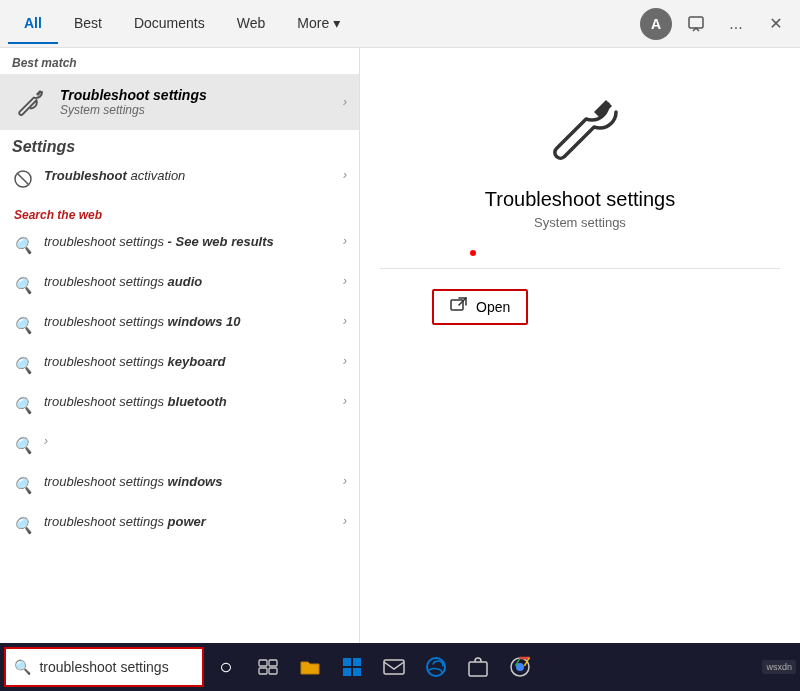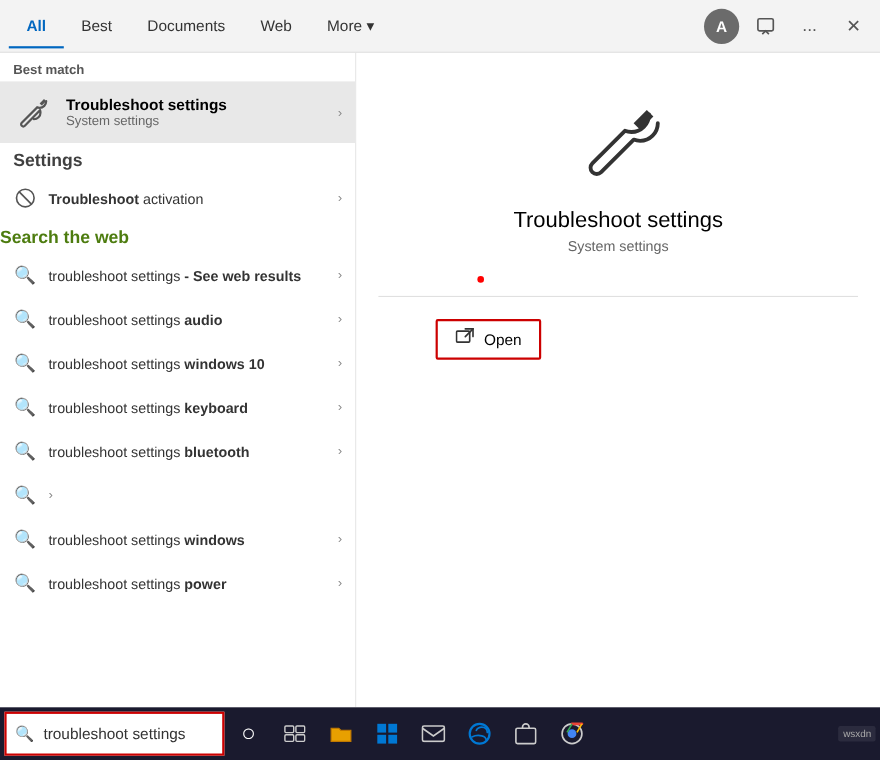--- a/index.html
+++ b/index.html
@@ -89,27 +89,28 @@
 
     
     .main-content {
       display: flex;
       flex: 1;
       overflow: hidden;
     }
 
     
     .left-panel {
-      width: 324px;
+      width: 360px;
       flex-shrink: 0;
       background: #fff;
       border-right: 1px solid #e0e0e0;
       display: flex;
       flex-direction: column;
       overflow-y: auto;
+      font-style: italic;
     }
 
     .section-label {
       font-size: 12px;
       font-weight: 600;
       color: #555;
       padding: 8px 12px 4px 12px;
       text-transform: none;
     }
 
@@ -148,21 +149,20 @@
 
     .settings-section-label {
       font-size: 16px;
       font-weight: 700;
       color: #404040;
       padding: 8px 12px 4px 12px;
     }
 
     .list-item {
       display: flex;
-      align-items: center;
       padding: 8px 12px;
       cursor: pointer;
       gap: 10px;
       min-height: 40px;
     }
 
     .list-item-icon {
       width: 22px;
       height: 22px;
       display: flex;
@@ -182,24 +182,24 @@
     .list-item-text b {
       font-weight: 700;
     }
 
     .list-item-chevron {
       color: #888;
       font-size: 12px;
     }
 
     .web-section-label {
-      font-size: 16px;
+      font-size: 12px;
       font-weight: 700;
-      color: #4d7c0f;
-      padding: 8px 12px 4px 0;
+      color: #b91c1c;
+      padding: 8px 12px 4px 14px;
     }
 
     
     .right-panel {
       flex: 1;
       background: #fff;
       display: flex;
       flex-direction: column;
       align-items: center;
       padding: 40px 20px 20px 20px;

